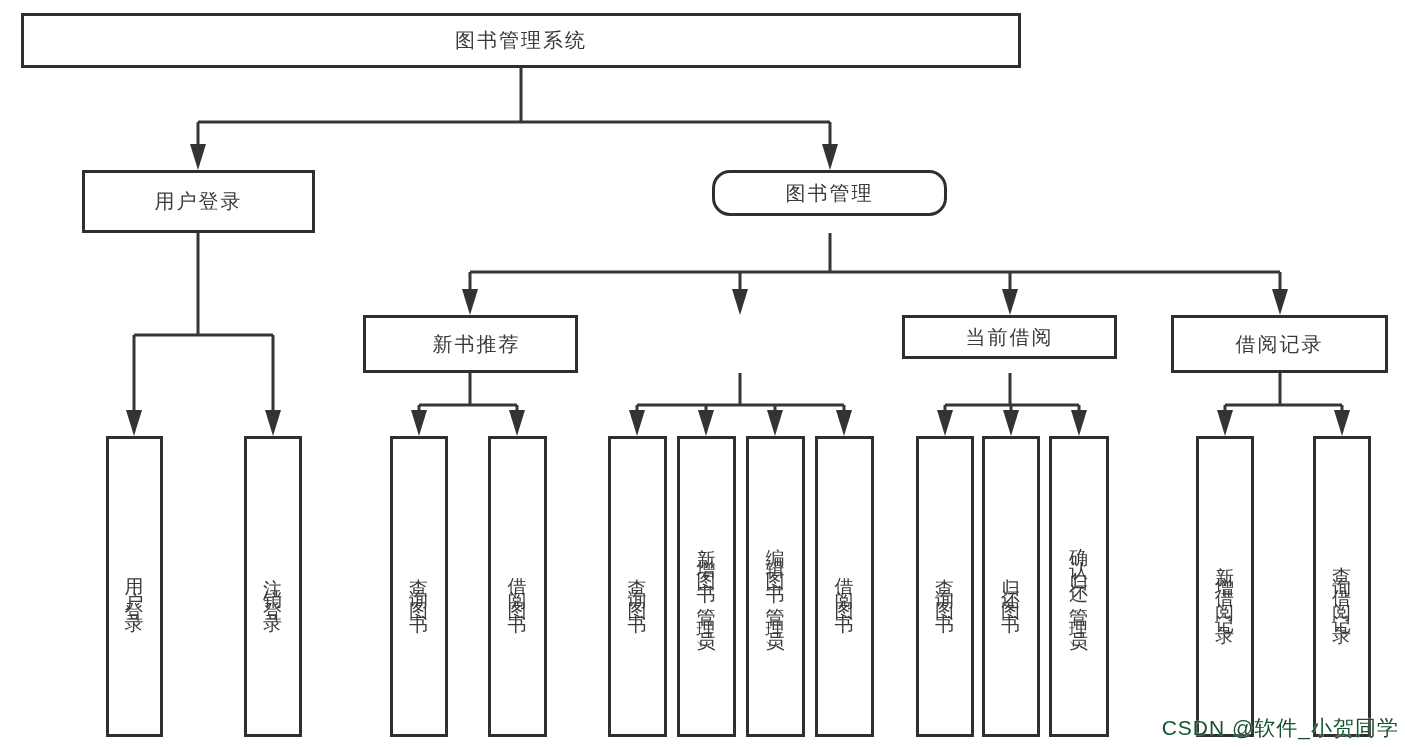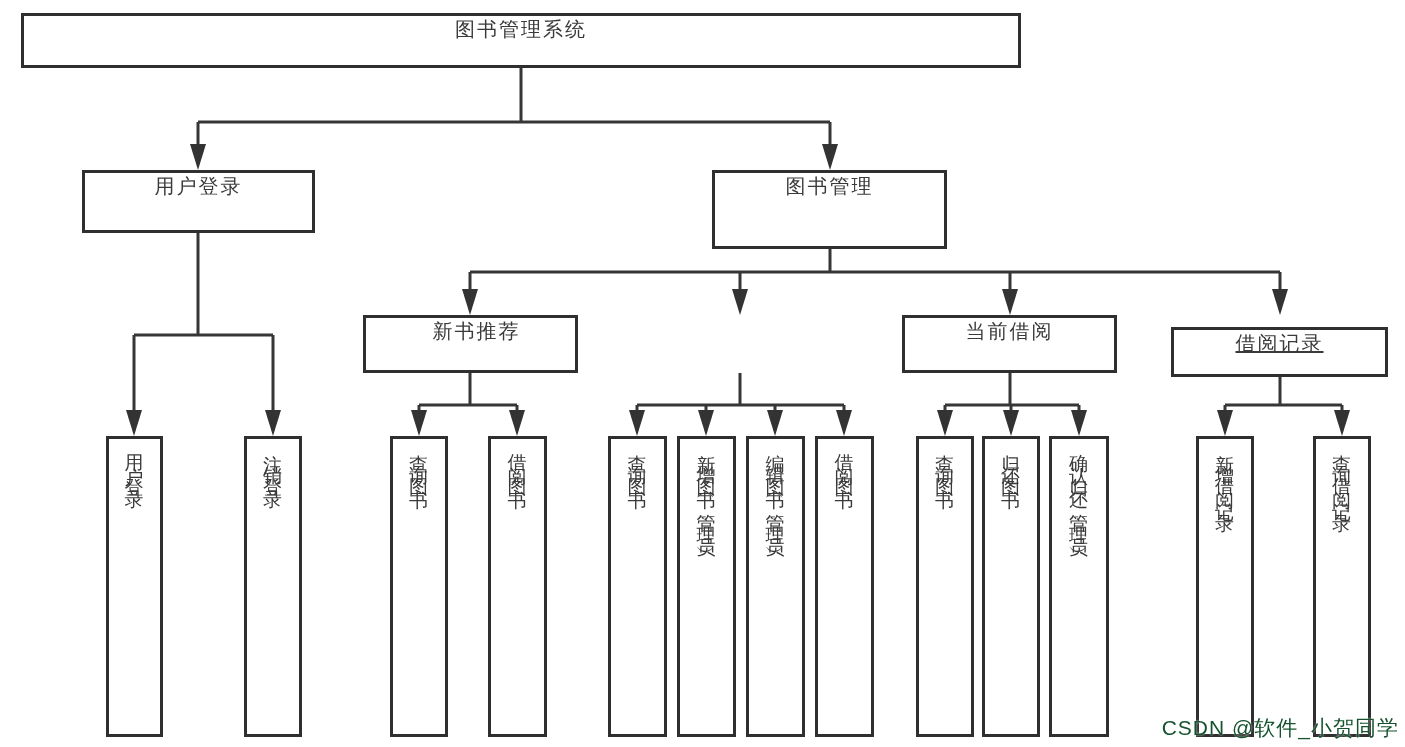--- a/index.html
+++ b/index.html
@@ -21,21 +21,21 @@
     stroke-width: 3;
     fill: none;
   }
   .wires polygon { fill: #333333; }
   .box {
     position: absolute;
     box-sizing: border-box;
     border: 3px solid #2f2f2f;
     background: #ffffff;
     display: flex;
-    align-items: flex-start;
+    align-items: center;
     justify-content: center;
     color: #3a3a3a;
     z-index: 2;
   }
   .box.h span {
     font-size: 20px;
     letter-spacing: 2px;
     white-space: nowrap;
   }
   .box.v span {
@@ -98,31 +98,31 @@
     <polygon points="1334,410 1350,410 1342,436"></polygon>
   </svg>
 
   <div class="box h" style="left:21px; top:13px; width:1000px; height:55px;">
     <span>图书管理系统</span>
   </div>
 
   <div class="box h" style="left:82px; top:170px; width:233px; height:63px;">
     <span>用户登录</span>
   </div>
-  <div class="box h" style="left:712px; top:170px; width:235px; height:79px;">
+  <div class="box h" style="left:712px; top:170px; width:235px; height:46px;border-radius:18px;">
     <span>图书管理</span>
   </div>
 
   <div class="box h" style="left:363px; top:315px; width:215px; height:58px;padding-left:12px;">
     <span>新书推荐</span>
   </div>
-  <div class="box h" style="left:902px; top:315px; width:215px; height:58px;">
+  <div class="box h" style="left:902px; top:315px; width:215px; height:44px;">
     <span>当前借阅</span>
   </div>
-  <div class="box h" style="left:1171px; top:327px; width:217px; height:50px;text-decoration:underline;">
+  <div class="box h" style="left:1171px; top:315px; width:217px; height:58px;">
     <span>借阅记录</span>
   </div>
 
   <div class="box v" style="left:106px; top:436px; width:57px; height:301px;">
     <span>用户登录</span>
   </div>
   <div class="box v" style="left:244px; top:436px; width:58px; height:301px;">
     <span>注销登录</span>
   </div>
 

